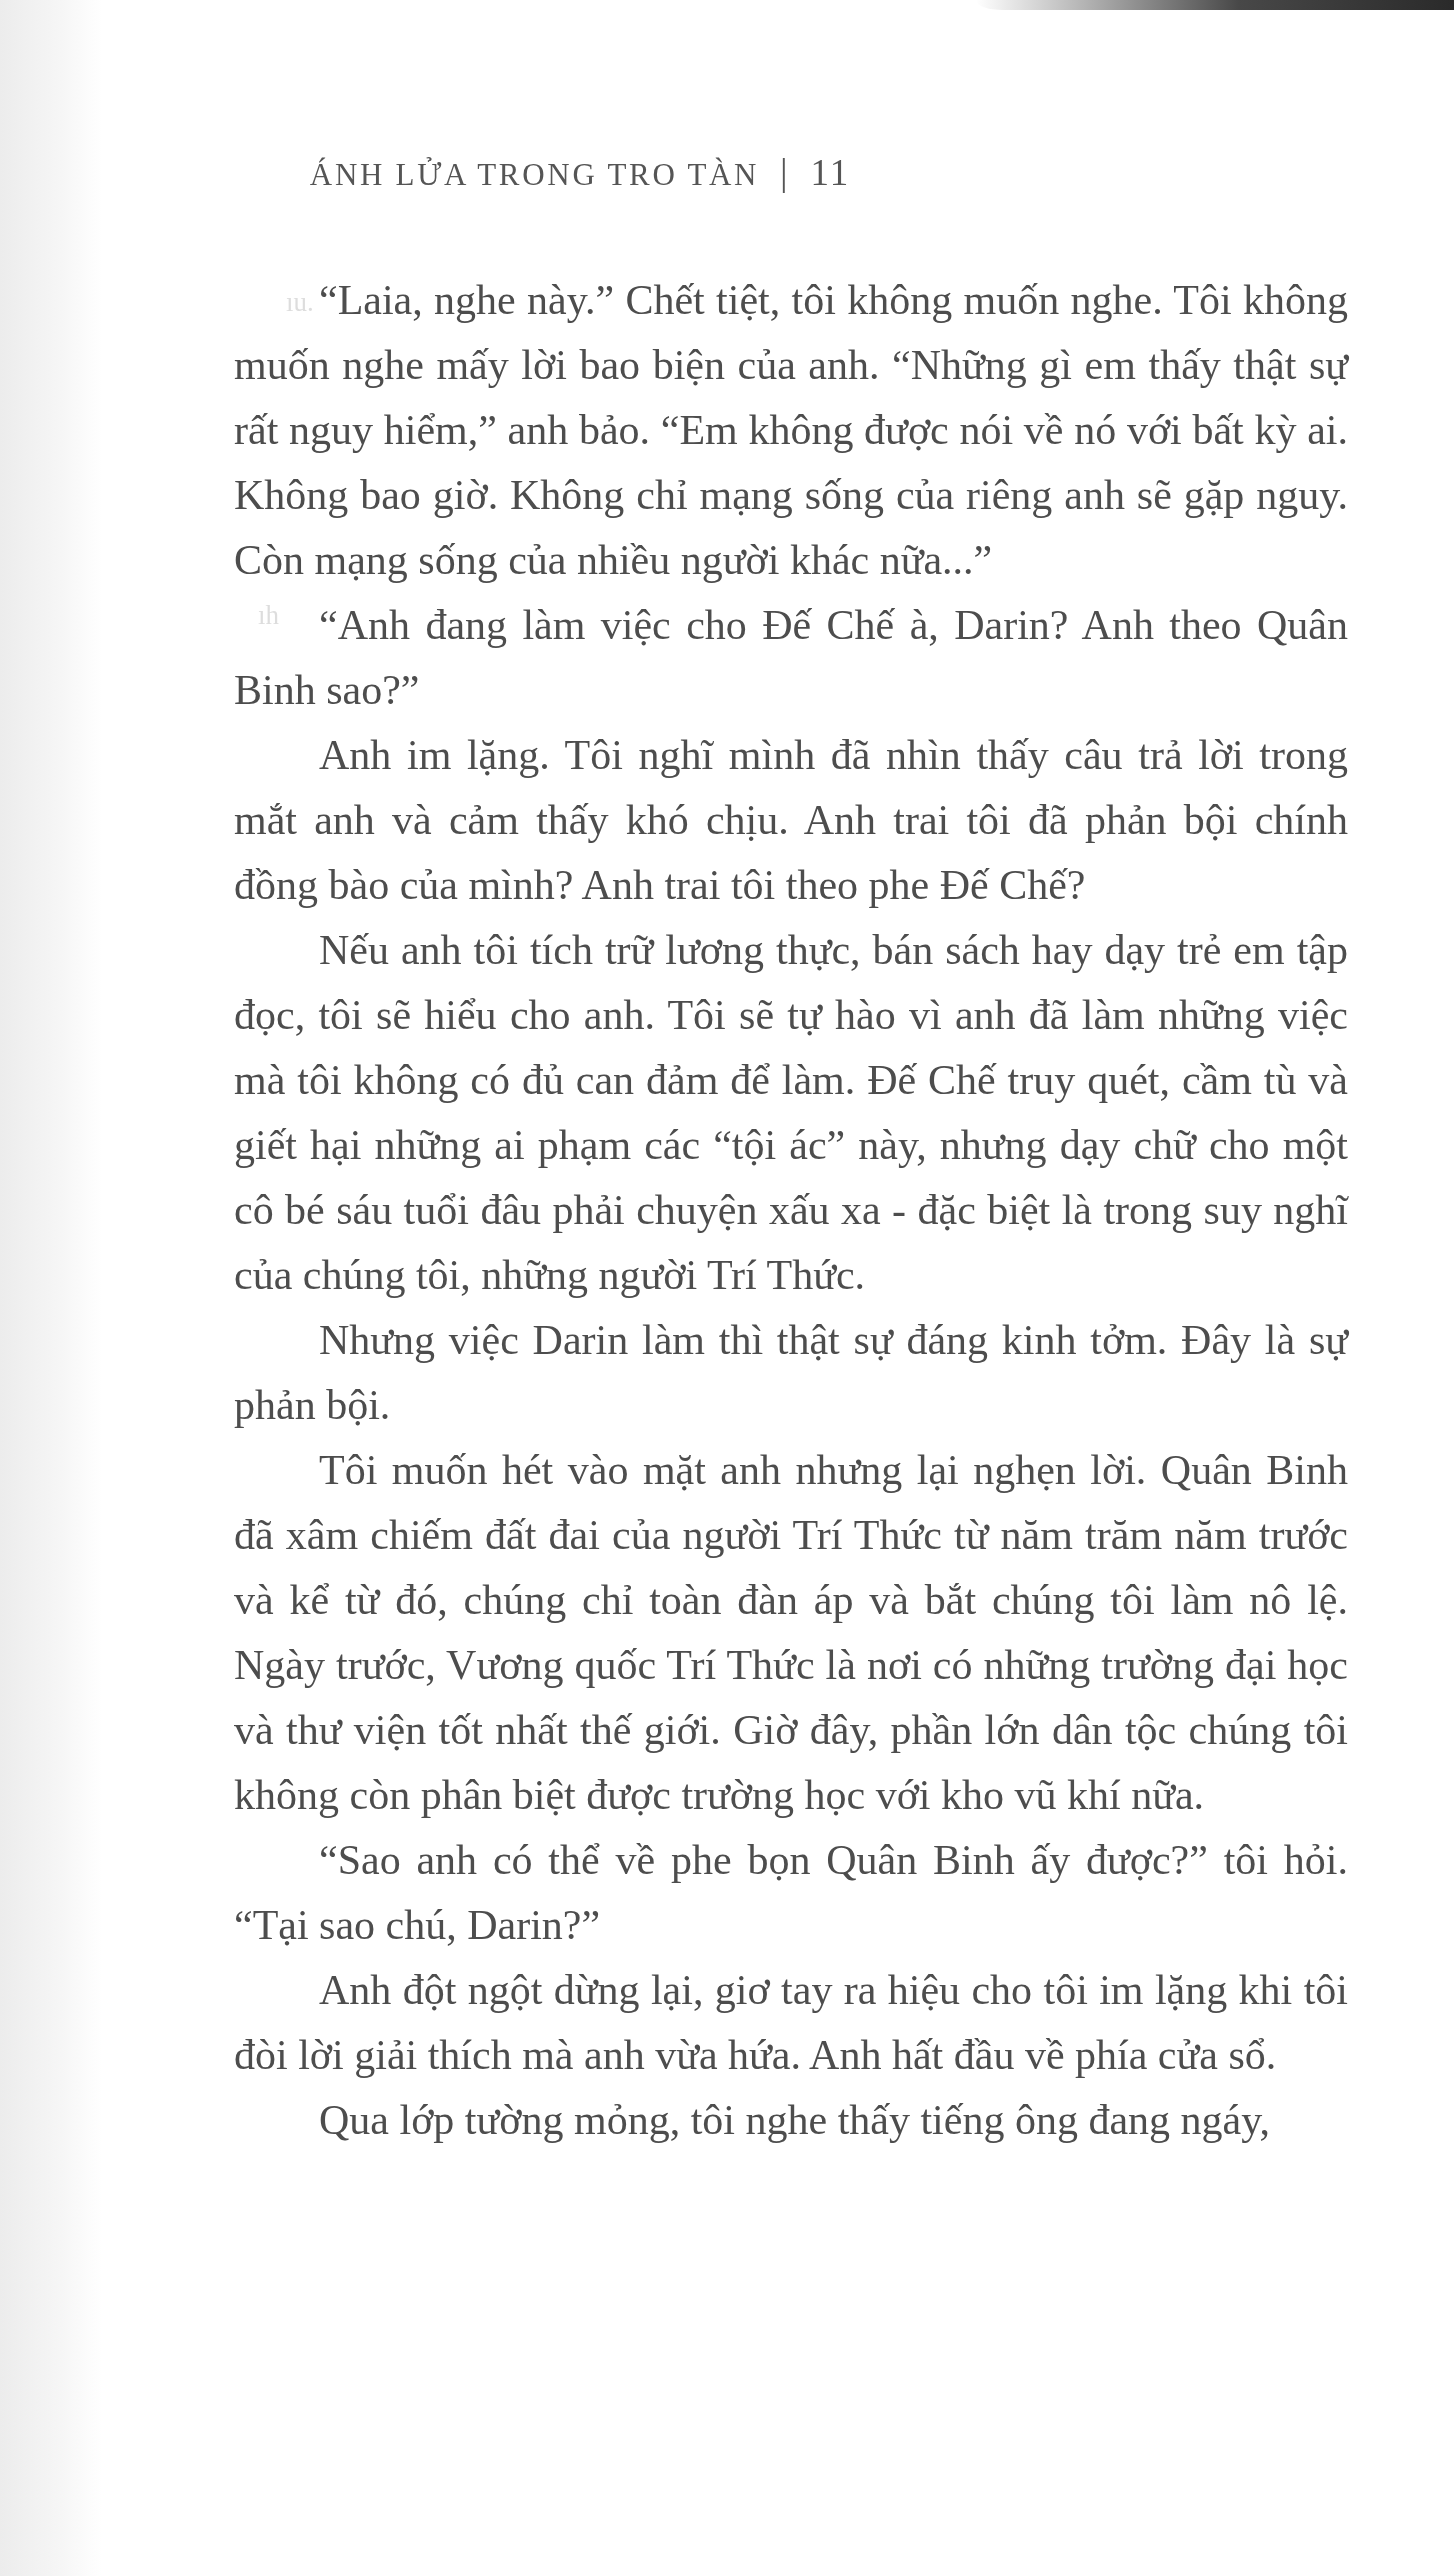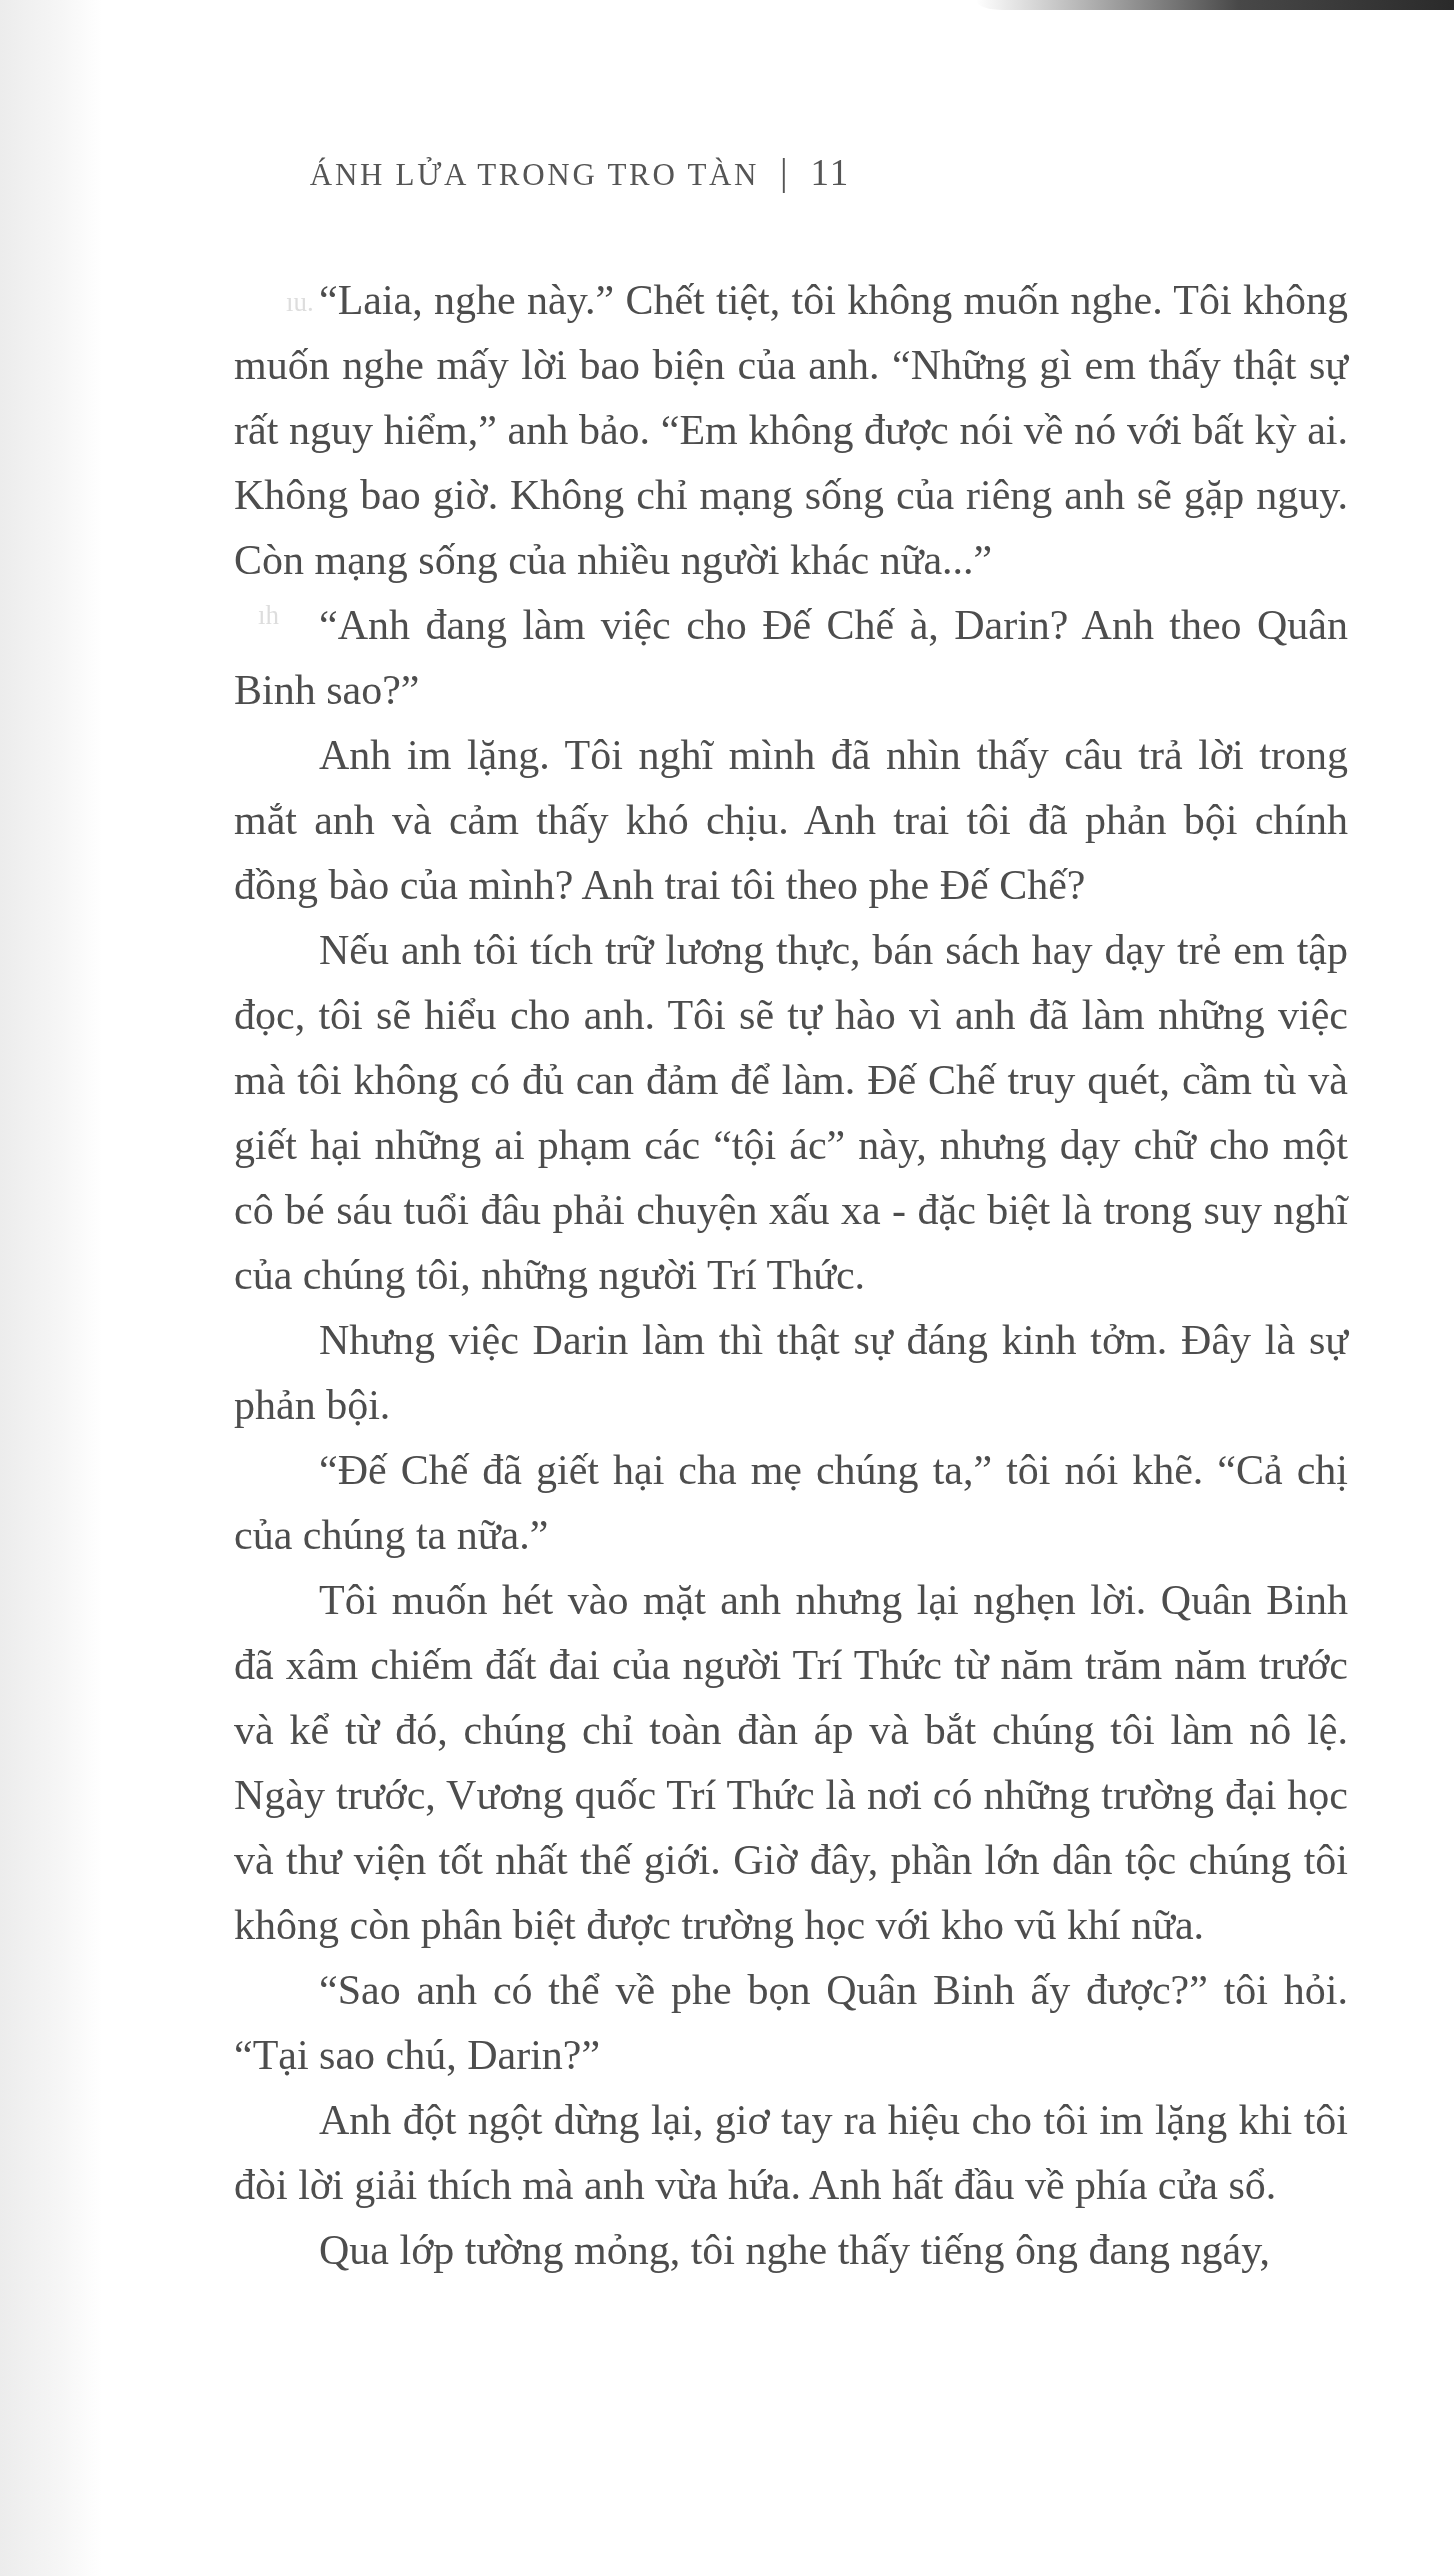--- a/index.html
+++ b/index.html
@@ -77,19 +77,18 @@
   <span class="sep">|</span>
   <span class="pagenum">11</span>
 </div>
 
 <div class="body-text">
   <p>“Laia, nghe này.” Chết tiệt, tôi không muốn nghe. Tôi không muốn nghe mấy lời bao biện của anh. “Những gì em thấy thật sự rất nguy hiểm,” anh bảo. “Em không được nói về nó với bất kỳ ai. Không bao giờ. Không chỉ mạng sống của riêng anh sẽ gặp nguy. Còn mạng sống của nhiều người khác nữa...”</p>
   <p>“Anh đang làm việc cho Đế Chế à, Darin? Anh theo Quân Binh sao?”</p>
   <p>Anh im lặng. Tôi nghĩ mình đã nhìn thấy câu trả lời trong mắt anh và cảm thấy khó chịu. Anh trai tôi đã phản bội chính đồng bào của mình? Anh trai tôi theo phe Đế Chế?</p>
   <p>Nếu anh tôi tích trữ lương thực, bán sách hay dạy trẻ em tập đọc, tôi sẽ hiểu cho anh. Tôi sẽ tự hào vì anh đã làm những việc mà tôi không có đủ can đảm để làm. Đế Chế truy quét, cầm tù và giết hại những ai phạm các “tội ác” này, nhưng dạy chữ cho một cô bé sáu tuổi đâu phải chuyện xấu xa - đặc biệt là trong suy nghĩ của chúng tôi, những người Trí Thức.</p>
   <p>Nhưng việc Darin làm thì thật sự đáng kinh tởm. Đây là sự phản bội.</p>
-  <p>“Đế Chế đã giết hại cha mẹ chúng ta,” tôi nói khẽ. “Cả chị của chúng ta nữa.”</p>
   <p>Tôi muốn hét vào mặt anh nhưng lại nghẹn lời. Quân Binh đã xâm chiếm đất đai của người Trí Thức từ năm trăm năm trước và kể từ đó, chúng chỉ toàn đàn áp và bắt chúng tôi làm nô lệ. Ngày trước, Vương quốc Trí Thức là nơi có những trường đại học và thư viện tốt nhất thế giới. Giờ đây, phần lớn dân tộc chúng tôi không còn phân biệt được trường học với kho vũ khí nữa.</p>
   <p>“Sao anh có thể về phe bọn Quân Binh ấy được?” tôi hỏi. “Tại sao chú, Darin?”</p>
   <p>Anh đột ngột dừng lại, giơ tay ra hiệu cho tôi im lặng khi tôi đòi lời giải thích mà anh vừa hứa. Anh hất đầu về phía cửa sổ.</p>
   <p style="text-align:left;">Qua lớp tường mỏng, tôi nghe thấy tiếng ông đang ngáy,</p>
 </div>
 
 
 </body></html>

